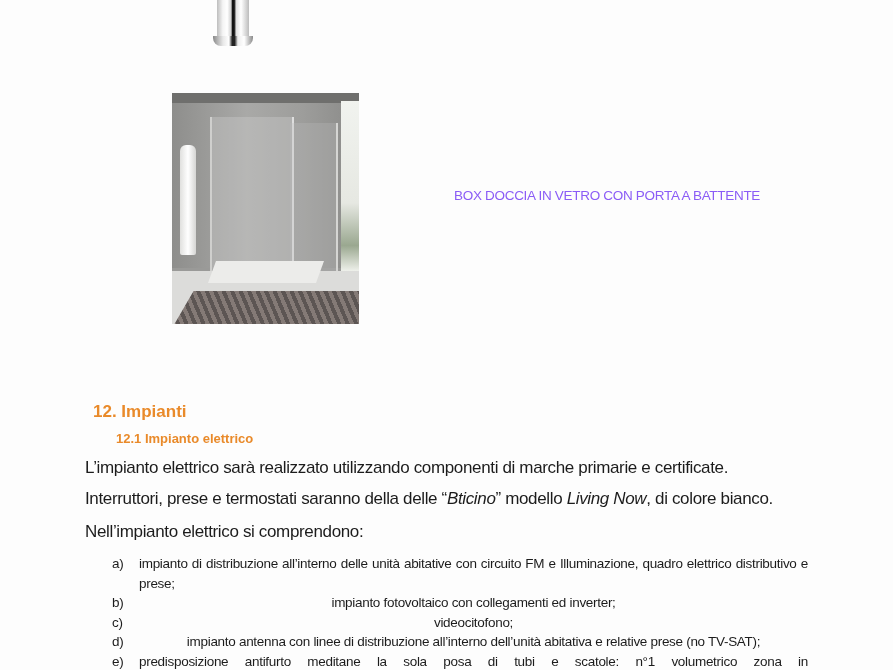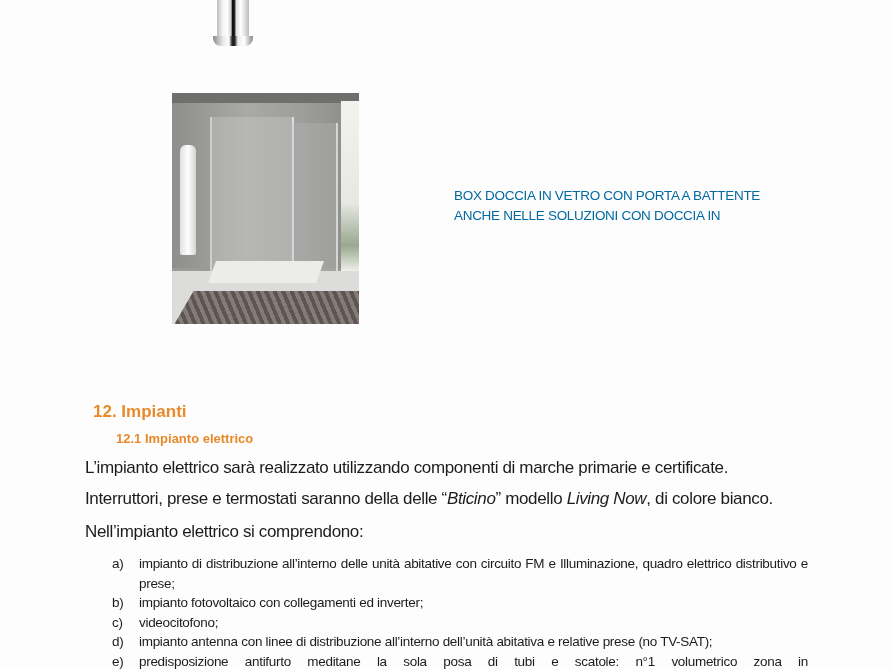--- a/index.html
+++ b/index.html
@@ -37,21 +37,21 @@
     .photo .tray { position:absolute; left:40px; top:168px; width:108px; height:22px;
       background:#ececea; transform:skewX(-20deg); }
     .photo .floor { position:absolute; left:0; top:178px; width:187px; height:53px; background:#dcdcda; }
     .photo .rug { position:absolute; left:10px; top:198px; width:190px; height:40px;
       background:repeating-linear-gradient(45deg,#5c5553 0 3px,#847a76 3px 6px);
       transform:skewX(-30deg); }
     .photo .robe { position:absolute; left:8px; top:52px; width:16px; height:110px;
       background:linear-gradient(90deg,#e0e0de,#ffffff 50%,#d4d4d2); border-radius:6px 6px 2px 2px; }
     .caption {
       position:absolute; left:454px; top:186px; width:360px;
-      font-size:13.5px; line-height:19.5px; color:#0369a1; letter-spacing:-0.3px;
+      font-size:13.5px; line-height:19.5px; color:#8b5cf6; letter-spacing:-0.3px;
     }
     .caption div { white-space:nowrap; }
     h1.sec {
       position:absolute; left:85px; top:394px; margin:8px;
       font-size:17px; font-weight:bold; color:#e98a2a;
     }
     h2.sub {
       position:absolute; left:116px; top:431px; margin:0;
       font-size:13px; font-weight:bold; color:#e98a2a;text-align:center;
     }
@@ -62,21 +62,21 @@
     .p1 { top:458px; }
     .p2 { top:489px; }
     .p3 { top:522px; }
     .list {
       position:absolute; left:112px; top:554px; width:696px;
       font-size:13.5px; line-height:19.5px; color:#1c1c1c; letter-spacing:-0.3px;
     }
     .li { display:flex; }
     .li .mk { width:27px; flex:0 0 27px; }
     .li .tx { flex:1; text-align:justify; }
-    .li .tx.nojust { text-align:left; }
+    .li .tx.nojust { text-align:center; }
     i { font-style:italic; }
   </style>
 </head>
 <body>
 
 <div class="faucet">
   <div class="body"></div>
   <div class="base"></div>
 </div>
 
@@ -87,21 +87,20 @@
   <div class="robe"></div>
   <div class="glass1"></div>
   <div class="glass2"></div>
   <div class="floor"></div>
   <div class="tray"></div>
   <div class="rug"></div>
 </div>
 
 <div class="caption">
   <div>BOX DOCCIA IN VETRO CON PORTA A BATTENTE</div>
-  <div>ANCHE NELLE SOLUZIONI CON DOCCIA IN</div>
 </div>
 
 <h1 class="sec">12. Impianti</h1>
 <h2 class="sub">12.1 Impianto elettrico</h2>
 
 <div class="p p1">L’impianto elettrico sarà realizzato utilizzando componenti di marche primarie e certificate.</div>
 <div class="p p2"><span>Interruttori, prese e termostati saranno della delle “</span><i>Bticino</i><span>” modello </span><i>Living Now</i><span>, di colore bianco.</span></div>
 <div class="p p3">Nell’impianto elettrico si comprendono:</div>
 
 <div class="list">

